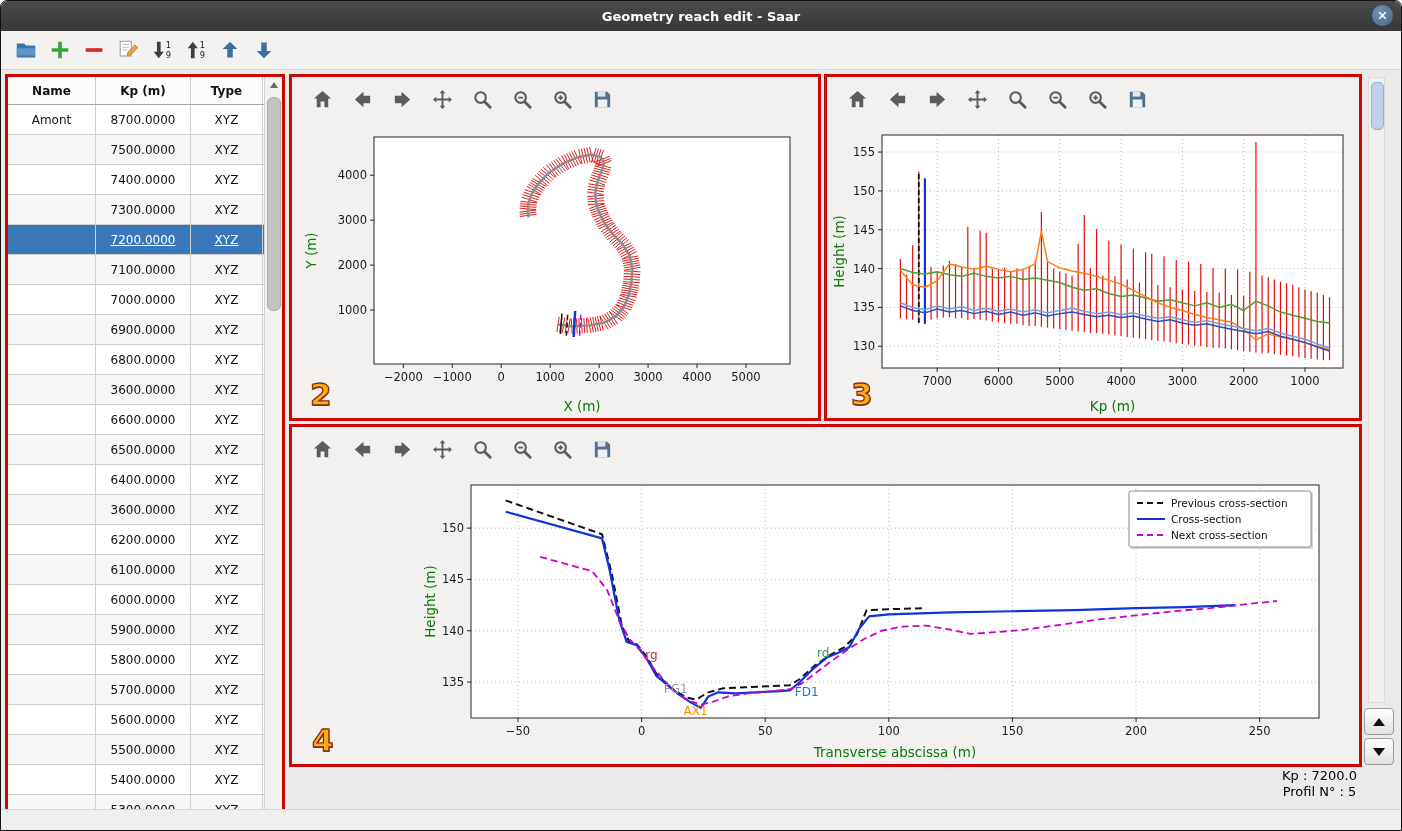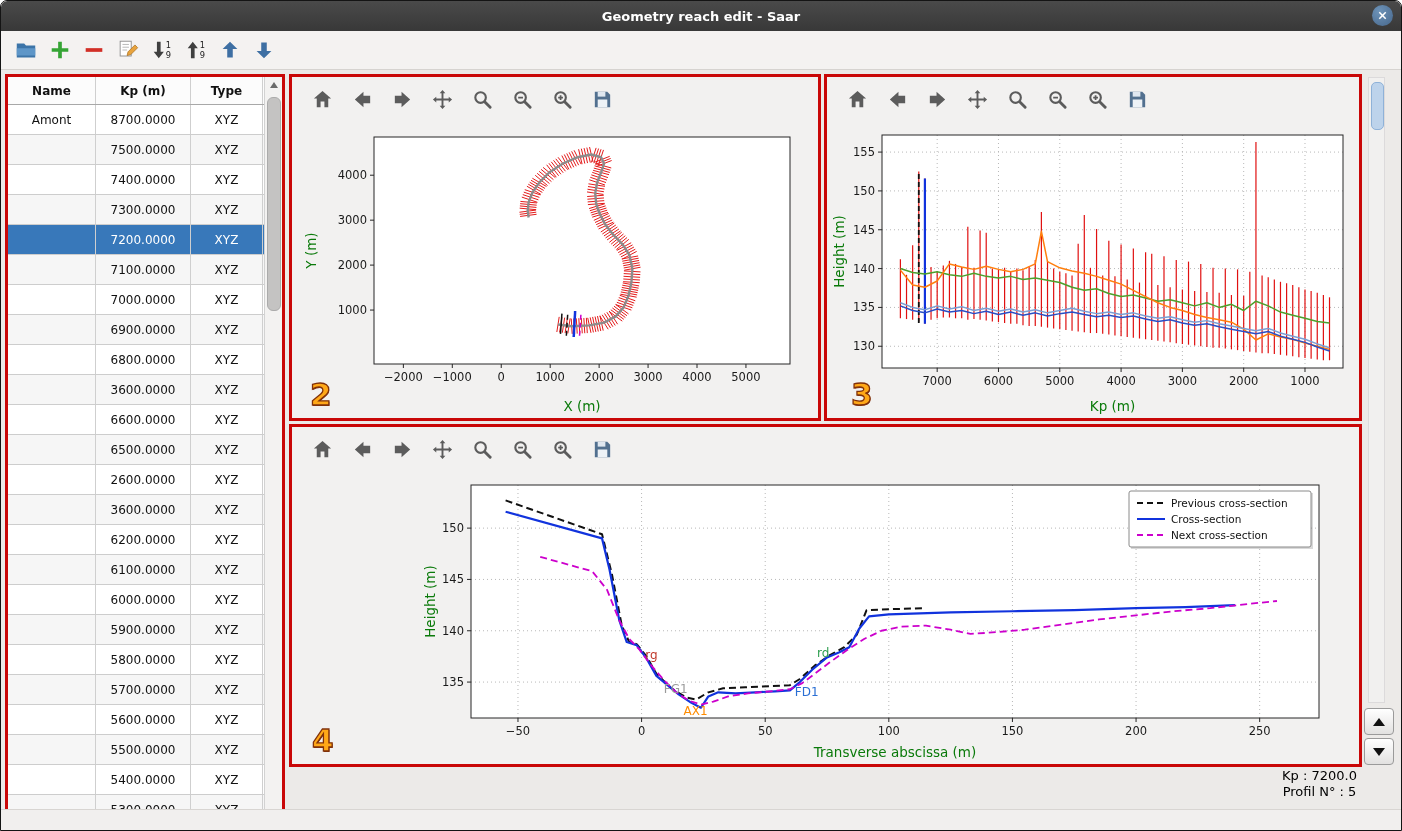--- a/index.html
+++ b/index.html
@@ -26,21 +26,21 @@
   .panel-num{position:absolute;font-size:31px;font-weight:bold;color:#ffa818;
     -webkit-text-stroke:1.3px #80300a;text-shadow:0.5px 0.5px 0 #80300a;z-index:6;line-height:1;}
   
   .tbl{position:absolute;top:0;left:0;right:0;bottom:0;font-size:12px;color:#111;}
   .tbl-header{display:flex;height:27px;border-bottom:1px solid #a8a8a8;background:#fcfcfc;font-weight:bold;}
   .hcell,.cell{display:flex;align-items:center;justify-content:center;border-right:1px solid #cfcfcf;box-sizing:border-box;}
   .c-name{width:88px;} .c-kp{width:95px;} .c-type{width:72px;}
   .tbl-body{position:absolute;top:28px;left:0;right:17px;bottom:0;overflow:hidden;}
   .trow{display:flex;height:29px;border-bottom:1px solid #cdcdcd;background:#ffffff;cursor:pointer;}
   .trow.alt{background:#f6f6f6;}
-  .trow.sel{background:#3878ba;color:#ffffff;}
+  .trow.sel{background:#3878ba;color:#ffffff;text-decoration:underline;}
   .tbl-scroll{position:absolute;top:0;right:0;bottom:0;width:17px;background:#f3f2f1;border-left:1px solid #d2d2d2;}
   .sb-up,.sb-down{width:0;height:0;margin:5px auto;border-left:4px solid transparent;border-right:4px solid transparent;}
   .sb-up{border-bottom:6px solid #6a6a6a;}
   .sb-down{border-top:6px solid #6a6a6a;position:absolute;bottom:2px;left:4px;}
   .sb-thumb{position:absolute;top:20px;left:2px;width:12px;height:212px;background:#c4c3c2;border:1px solid #ababab;border-radius:6px;}
   
   .mpl-toolbar{height:44px;display:flex;align-items:center;gap:15px;padding-left:18px;background:#f2f1f0;}
   .mpl-btn{width:25px;height:25px;display:flex;align-items:center;justify-content:center;cursor:pointer;border-radius:3px;}
   .mpl-plot svg{display:block;}
   
@@ -185,21 +185,21 @@
             <div class="cell c-kp">6600.0000</div>
             <div class="cell c-type">XYZ</div>
           </div>
           <div class="trow alt">
             <div class="cell c-name"></div>
             <div class="cell c-kp">6500.0000</div>
             <div class="cell c-type">XYZ</div>
           </div>
           <div class="trow">
             <div class="cell c-name"></div>
-            <div class="cell c-kp">2600.0000</div>
+            <div class="cell c-kp">6400.0000</div>
             <div class="cell c-type">XYZ</div>
           </div>
           <div class="trow alt">
             <div class="cell c-name"></div>
             <div class="cell c-kp">3600.0000</div>
             <div class="cell c-type">XYZ</div>
           </div>
           <div class="trow">
             <div class="cell c-name"></div>
             <div class="cell c-kp">6200.0000</div>

